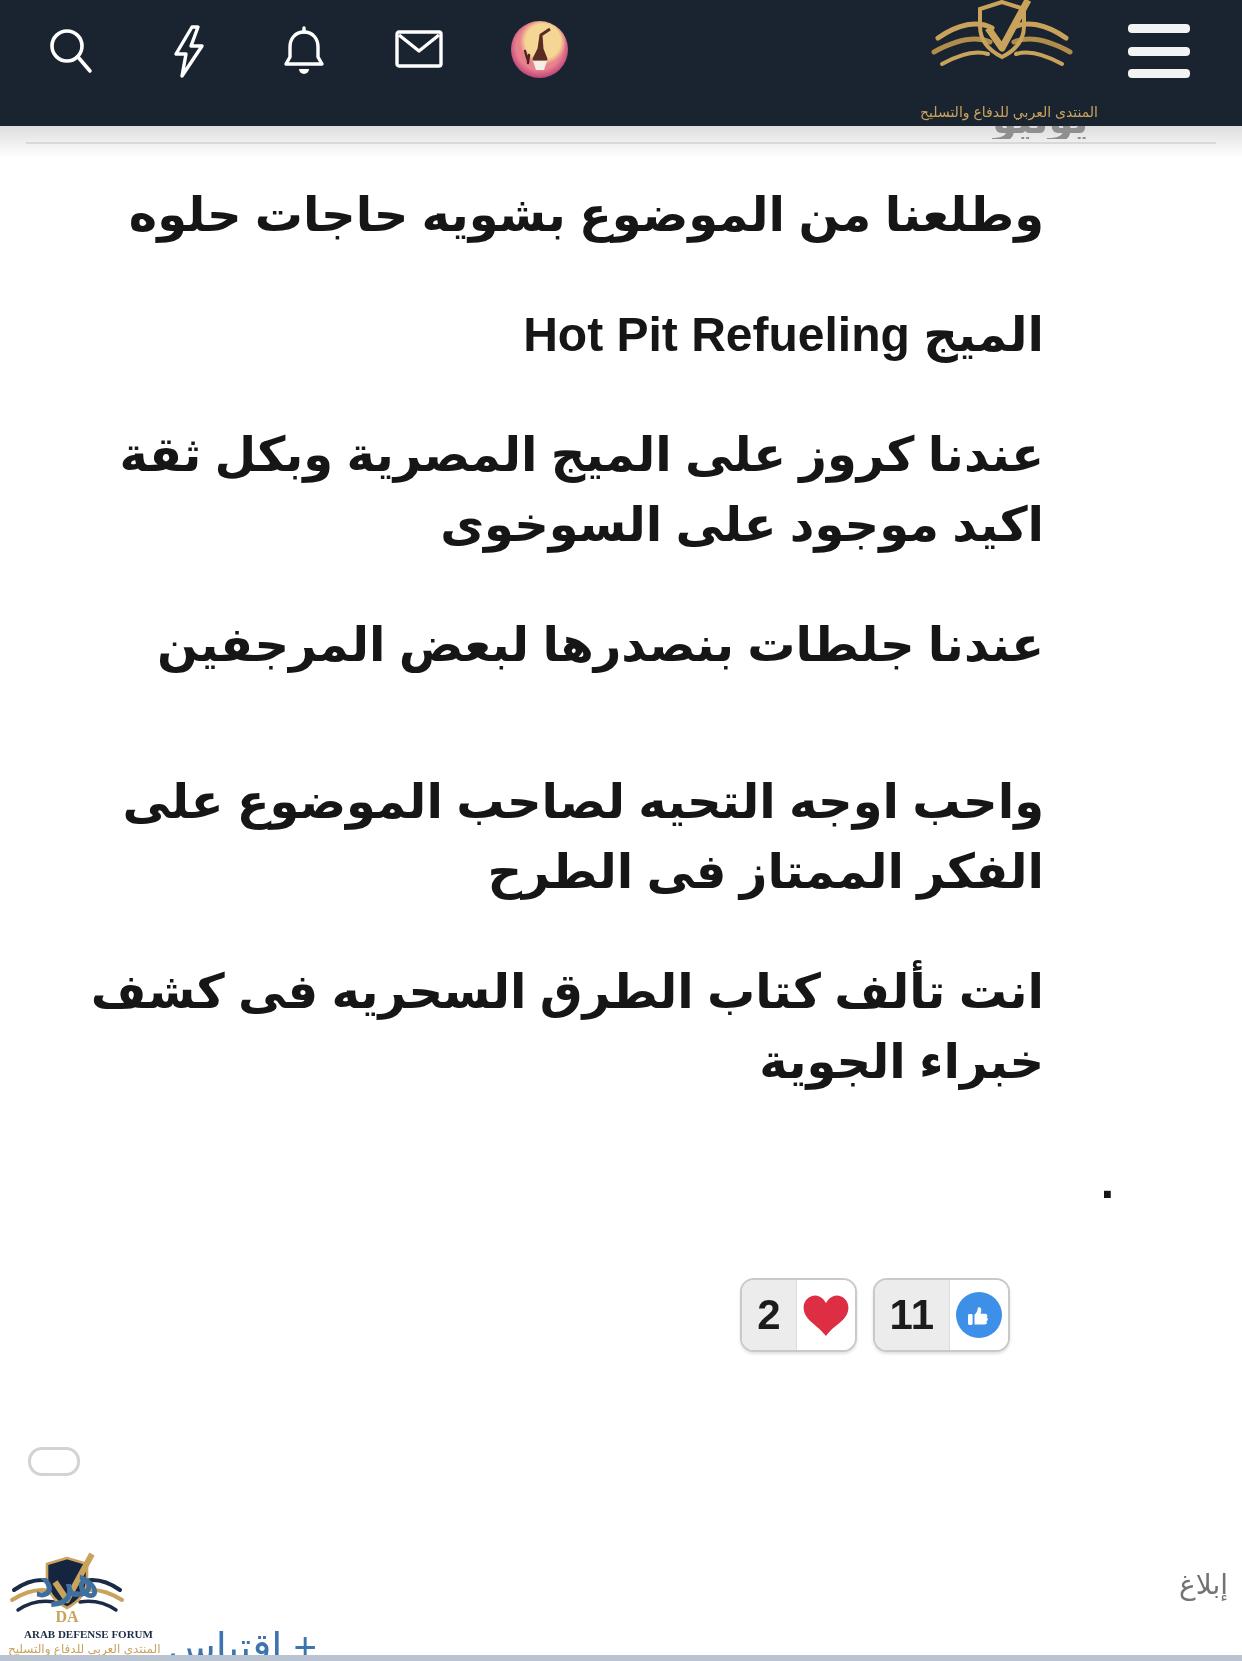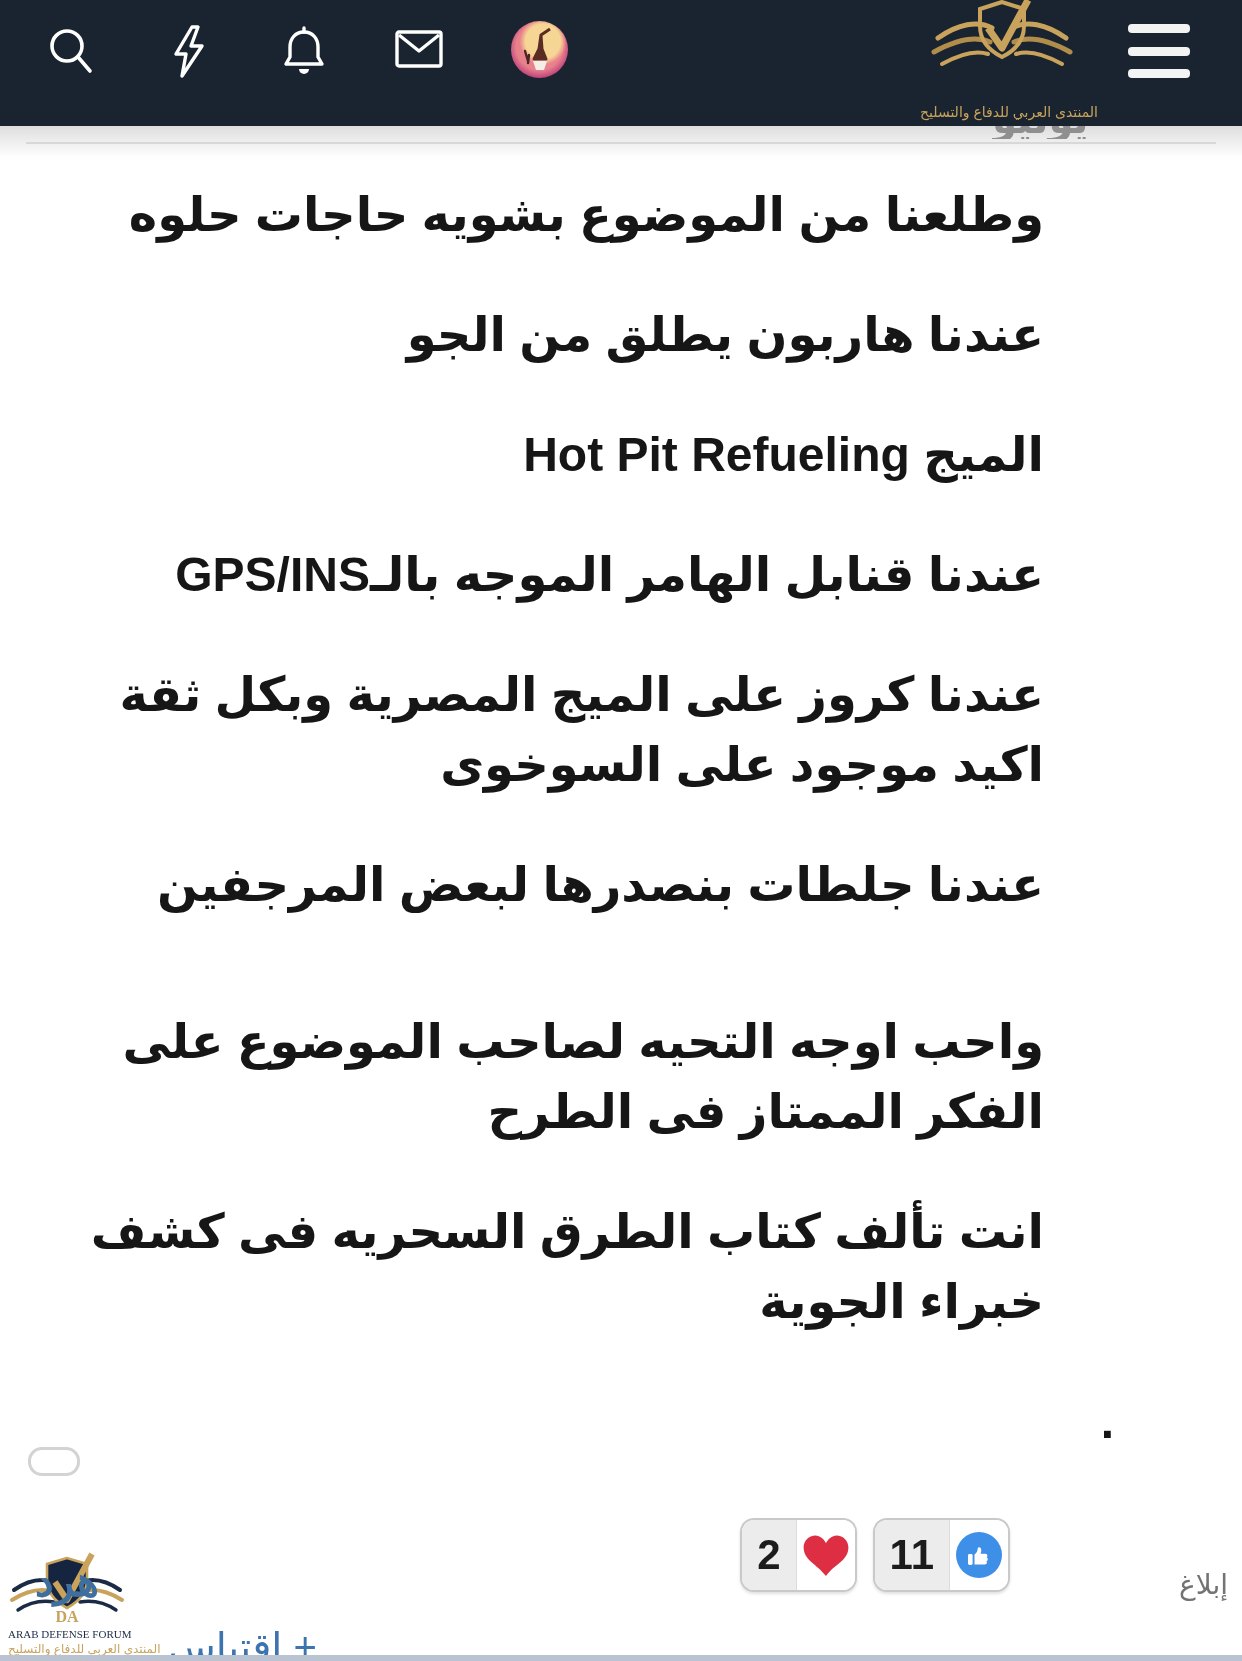--- a/index.html
+++ b/index.html
@@ -53,22 +53,22 @@
   .badge .emo{width:58px;display:flex;align-items:center;justify-content:center;background:#fff;}
   .like-circle{width:46px;height:46px;border-radius:50%;background:#3d8fe8;display:flex;align-items:center;justify-content:center;}
   
   .mini-pill{position:absolute;left:28px;top:1447px;width:46px;height:23px;background:#fff;
     border:3px solid #d3d3d3;border-radius:14px;cursor:pointer;}
   
   .quote-link{position:absolute;left:167px;top:1624px;direction:rtl;font-size:40px;color:#3e74ae;cursor:pointer;}
   .report-link{position:absolute;right:14px;top:1568px;font-size:28px;color:#737373;cursor:pointer;}
   
   .signature{position:absolute;left:8px;top:1552px;width:118px;height:112px;}
-  .sig-en{position:absolute;left:0;top:76px;width:118px;text-align:center;
-    font-family:"Liberation Serif","DejaVu Serif",serif;font-weight:400;font-size:11px;color:#1c2b45;white-space:nowrap;}
+  .sig-en{position:absolute;left:16px;top:76px;width:118px;text-align:center;
+    font-family:"Liberation Serif","DejaVu Serif",serif;font-weight:700;font-size:11px;color:#1c2b45;white-space:nowrap;}
   .sig-ar{position:absolute;left:0;top:90px;width:118px;text-align:center;font-size:12px;color:#c9a35c;white-space:nowrap;}
   .bottom-strip{position:absolute;left:0;top:1655px;width:1242px;height:6px;background:#b9c3d1;z-index:30;}
 </style>
 </head>
 <body>
 
 <div class="appbar">
 
   <div class="icon-btn icon-search">
     <svg width="50" height="52" viewBox="0 0 50 52" fill="none">
@@ -131,23 +131,21 @@
 </div>
 
 <div class="under-shadow"></div>
 <div class="scroll-fragment">
   <span>يوليو</span>
 </div>
 <div class="divider"></div>
 
 <div class="post-body">
   <p>وطلعنا من الموضوع بشويه حاجات حلوه</p>
-  <p>عندنا هاربون يطلق من الجو</p>
   <p>الميج Hot Pit Refueling</p>
-  <p>عندنا قنابل الهامر الموجه بالـGPS/INS</p>
   <p>عندنا كروز على الميج المصرية وبكل ثقة اكيد موجود على السوخوى</p>
   <p>عندنا جلطات بنصدرها لبعض المرجفين</p>
   <p class="gap-before">واحب اوجه التحيه لصاحب الموضوع على الفكر الممتاز فى الطرح</p>
   <p>انت تألف كتاب الطرق السحريه فى كشف خبراء الجوية</p>
   <p class="dot-line">.</p>
 
   <div class="reactions">
     <div class="badge">
       <div class="count">2</div>
       <div class="emo">

